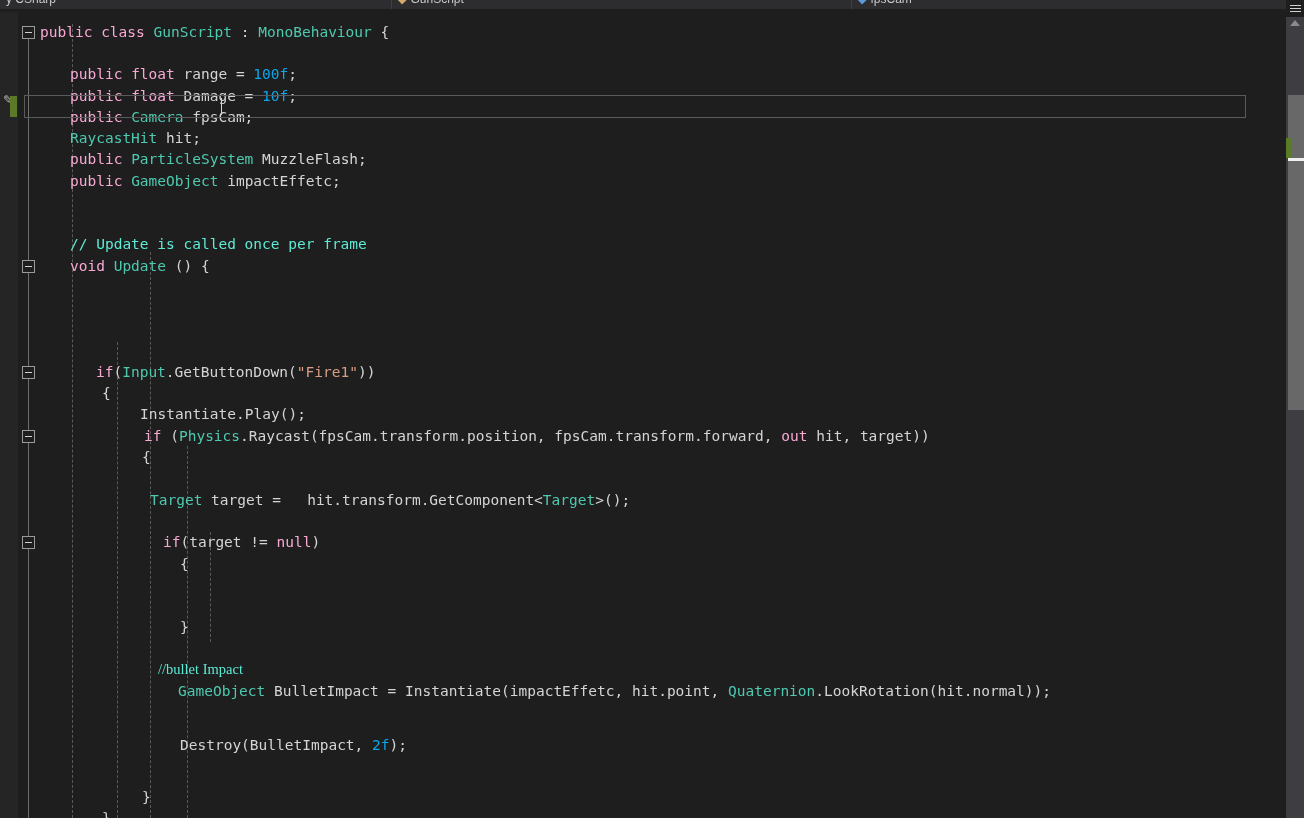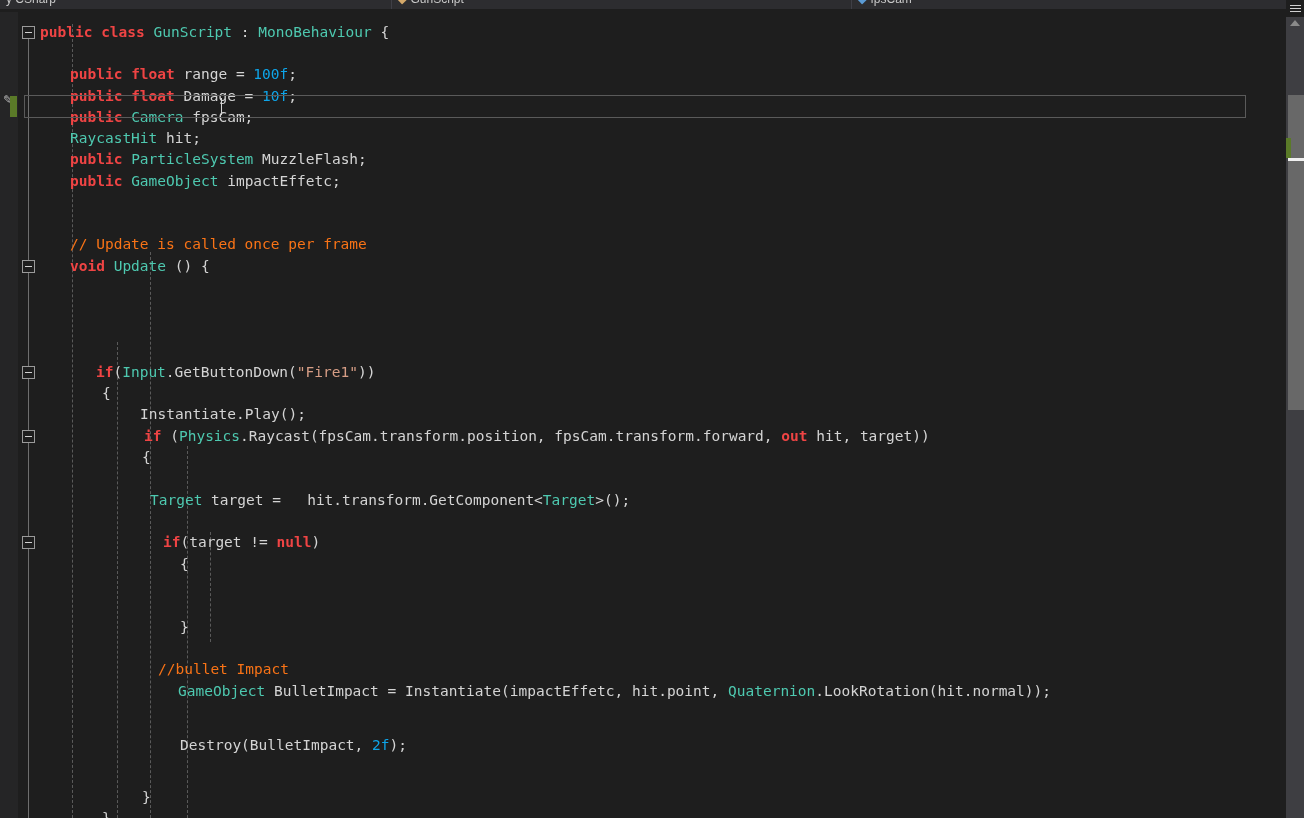--- a/index.html
+++ b/index.html
@@ -116,23 +116,23 @@
     background: transparent;
     pointer-events: none;
   }
   #caret {
     position: absolute; left: 221px; top: 86px;
     width: 1px; height: 17px;
     background: #d4d4d4;
   }
 
   
-  .kw   { color: #ef4444; font-weight: bold; }
+  .kw   { color: #f9a8d4; }
   .typ  { color: #4ec9b0; }
-  .cmt  { color: #f97316; }
+  .cmt  { color: #5eead4; }
   .str  { color: #d69d85; }
   .pln  { color: #d4d4d4; }
   .num  { color: #0ea5e9; }
 
   
   #scrollbar {
     position: absolute; top: 0; right: 0;
     width: 18px; height: 818px;
     background: #3e3e42;
   }
@@ -220,21 +220,21 @@
       <div class="code-line" style="top: 244px; left: 30px;"><span class="kw">void</span><span class="pln"> </span><span class="typ">Update</span><span class="pln"> () {</span></div>
       <div class="code-line" style="top: 350px; left: 56px;"><span class="kw">if</span><span class="pln">(</span><span class="typ">Input</span><span class="pln">.GetButtonDown(</span><span class="str">"Fire1"</span><span class="pln">))</span></div>
       <div class="code-line" style="top: 371px; left: 62px;"><span class="pln">{</span></div>
       <div class="code-line" style="top: 392px; left: 100px;"><span class="pln">Instantiate.Play();</span></div>
       <div class="code-line" style="top: 414px; left: 104px;"><span class="kw">if</span><span class="pln"> (</span><span class="typ">Physics</span><span class="pln">.Raycast(fpsCam.transform.position, fpsCam.transform.forward, </span><span class="kw">out</span><span class="pln"> hit, target))</span></div>
       <div class="code-line" style="top: 435px; left: 102px;"><span class="pln">{</span></div>
       <div class="code-line" style="top: 478px; left: 110px;"><span class="typ">Target</span><span class="pln"> target =   hit.transform.GetComponent&lt;</span><span class="typ">Target</span><span class="pln">&gt;();</span></div>
       <div class="code-line" style="top: 520px; left: 123px;"><span class="kw">if</span><span class="pln">(target != </span><span class="kw">null</span><span class="pln">)</span></div>
       <div class="code-line" style="top: 542px; left: 140px;"><span class="pln">{</span></div>
       <div class="code-line" style="top: 605px; left: 140px;"><span class="pln">}</span></div>
-      <div class="code-line" style="top: 647px; left: 118px;"><span class="cmt">//bullet Impact</span></div>
+      <div class="code-line" style="top: 647px; left: 118px; font-family: Liberation Serif, serif;"><span class="cmt">//bullet Impact</span></div>
       <div class="code-line" style="top: 669px; left: 138px;"><span class="typ">GameObject</span><span class="pln"> BulletImpact = Instantiate(impactEffetc, hit.point, </span><span class="typ">Quaternion</span><span class="pln">.LookRotation(hit.normal));</span></div>
       <div class="code-line" style="top: 711px; left: 140px; margin-top: 12px;"><span class="pln">Destroy(BulletImpact, </span><span class="num">2f</span><span class="pln">);</span></div>
       <div class="code-line" style="top: 775px; left: 102px;"><span class="pln">}</span></div>
       <div class="code-line" style="top: 796px; left: 62px;"><span class="pln">}</span></div>
     </div>
 
   <div id="current-line"></div>
   <div id="caret"></div>
 </div>
 

